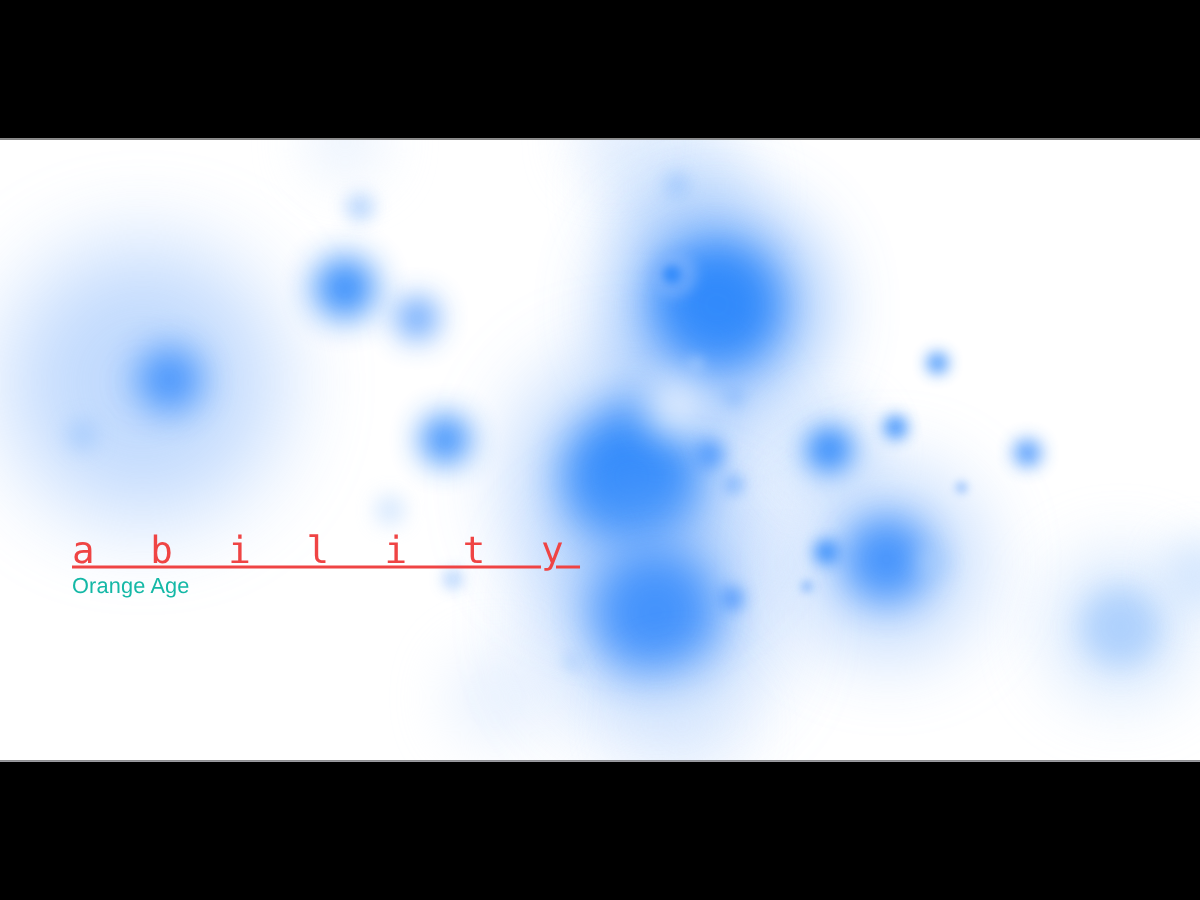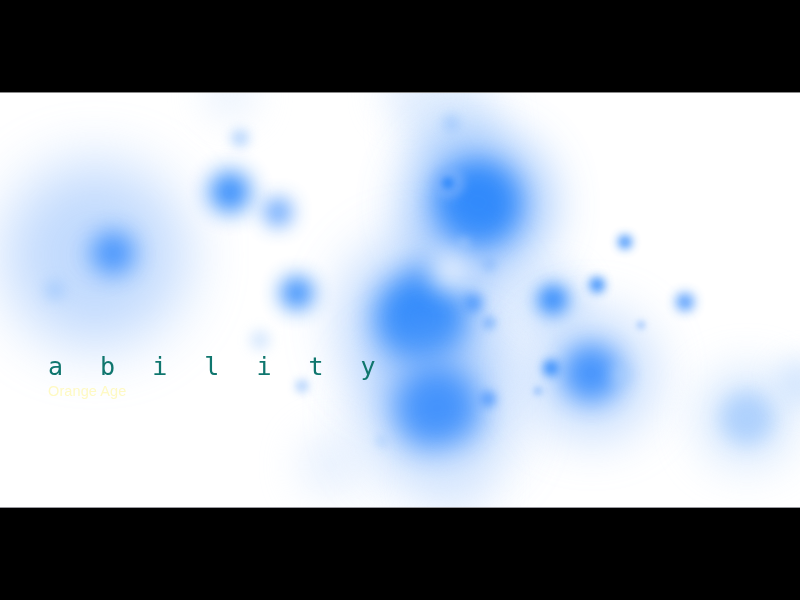--- a/index.html
+++ b/index.html
@@ -61,30 +61,31 @@
     position: absolute;
     left: 48px;
     top: 352px;
     z-index: 30;
   }
   #main-title {
     font-family: "DejaVu Sans Mono", "Liberation Mono", monospace;
     font-size: 25px;
     line-height: 30px;
     letter-spacing: 11px;
-    color: #0f766e;
+    color: #ef4444;
     font-weight: 400;
     white-space: nowrap;
+    text-decoration: underline;
   }
   #subtitle {
     font-family: "Liberation Sans", sans-serif;
     font-size: 14.5px;
     line-height: 17px;
     letter-spacing: 0.1px;
-    color: #fef9c3;
+    color: #14b8a6;
     font-weight: 400;
     margin-top: 1px;
     white-space: nowrap;
   }
 </style>
 </head>
 <body>
 
 <div id="stage">
 

